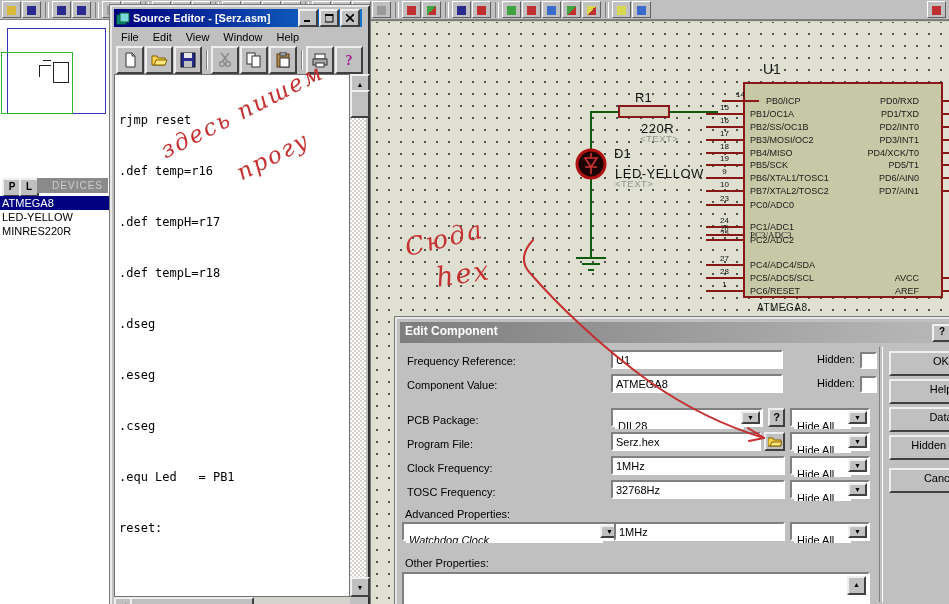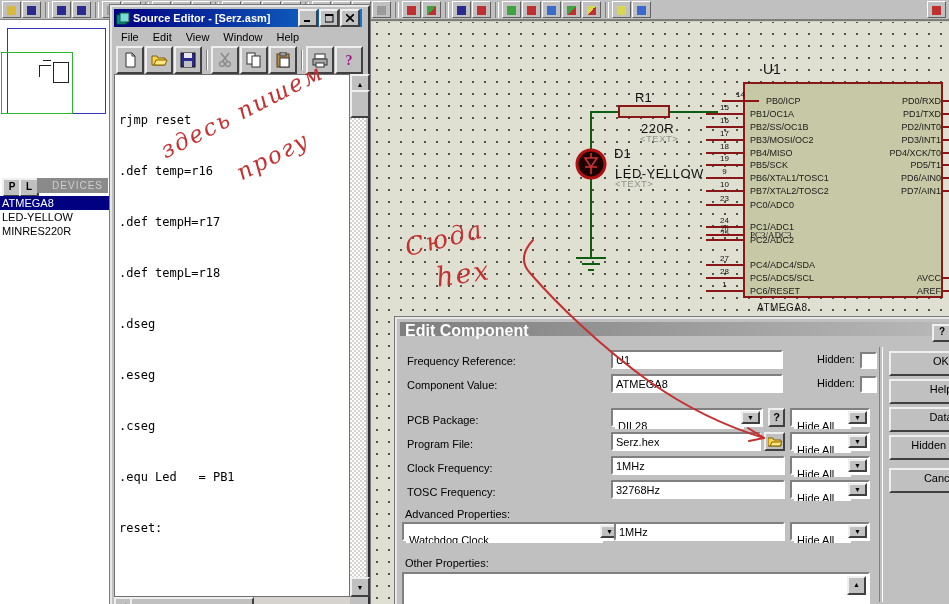--- a/index.html
+++ b/index.html
@@ -47,21 +47,21 @@
   #r1-body{left:252px;top:83px;width:52px;height:13px;background:#d8d2ba;border:2px solid #8a1717;box-sizing:border-box;}
   .ref-label{position:absolute;font-size:13px;color:#111;}
   .val-label{position:absolute;font-size:13px;color:#111;letter-spacing:0.5px;}
   .text-ph{position:absolute;font-size:9.5px;color:#8f958a;letter-spacing:0.5px;}
   #chip{left:377px;top:60px;width:200px;height:216px;background:#c6c8a6;border:2px solid #8a1717;box-sizing:border-box;}
   .pin-row{position:absolute;left:0;width:100%;height:12px;font-size:9px;line-height:12px;color:#1a1a1a;}
   .stub{position:absolute;left:-39px;top:-5px;width:37px;height:10px;border-bottom:2px solid #8a1717;
         text-align:center;font-size:8px;line-height:10px;color:#111;font-weight:normal;}
   .rstub{position:absolute;right:-8px;top:5px;width:8px;height:2px;background:#8a1717;}
   .pl{position:absolute;left:5px;white-space:nowrap;}
-  .pr{position:absolute;right:0;white-space:nowrap;padding-left:24px;}
+  .pr{position:absolute;right:22px;white-space:nowrap;padding-left:24px;}
   #gnd1{left:210px;top:235px;width:30px;height:2px;background:#0e5c0e;}
   #gnd2{left:216px;top:241px;width:18px;height:2px;background:#0e5c0e;}
   #gnd3{left:222px;top:247px;width:6px;height:2px;background:#0e5c0e;}
   
   #editor{left:110px;top:5px;width:256px;height:599px;z-index:6;}
   #ed-title{left:2px;top:2px;width:248px;height:18px;background:linear-gradient(90deg,#000080,#1476cf);
             color:#fff;font-weight:bold;font-size:11px;display:flex;align-items:center;padding:0 2px;box-sizing:border-box;}
   .ttl-btn{width:16px;height:14px;margin-left:1px;display:flex;align-items:center;justify-content:center;flex:none;}
   #ed-menu{left:2px;top:20px;width:248px;height:19px;background:#c0c0c0;display:flex;align-items:center;border-bottom:1px solid #a8a8a8;}
   .menu-item{padding:0 7px;font-size:11px;line-height:18px;}
@@ -79,22 +79,22 @@
   .scr-btn{position:absolute;left:0;width:16px;height:16px;font-size:7px;display:flex;align-items:center;justify-content:center;color:#000;}
   #vthumb{position:absolute;left:0;top:16px;width:16px;height:24px;}
   #hscroll{left:2px;top:590px;width:236px;height:9px;background:#d6d3ce;overflow:hidden;}
   #hthumb{position:absolute;left:16px;top:0;width:120px;height:14px;}
   #hbtn-l{position:absolute;left:0;top:0;width:15px;height:14px;font-size:7px;text-align:center;line-height:13px;}
   
   #ink{left:0;top:0;width:949px;height:604px;z-index:20;pointer-events:none;}
   .ink-note{position:absolute;color:#c53030;font-family:"DejaVu Serif",serif;font-style:italic;white-space:nowrap;transform-origin:left top;}
   
   #dialog{left:395px;top:317px;width:554px;height:287px;z-index:8;overflow:hidden;}
-  #dlg-title{left:3px;top:3px;width:548px;height:14px;background:linear-gradient(90deg,#7e7e7e,#b8b8b8);
-             color:#fff;font-weight:bold;font-size:16px;line-height:18px;padding-left:5px;box-sizing:border-box;}
+  #dlg-title{left:3px;top:3px;width:548px;height:21px;background:linear-gradient(90deg,#7e7e7e,#b8b8b8);
+             color:#fff;font-weight:bold;font-size:12px;line-height:18px;padding-left:5px;box-sizing:border-box;}
   .dlg-label{position:absolute;left:10px;font-size:11px;color:#000;white-space:nowrap;}
   .fld{position:absolute;height:19px;box-sizing:border-box;font-size:11px;}
   .fld input{width:100%;height:100%;border:0;padding:0 3px;font-family:"Liberation Sans",sans-serif;font-size:11px;background:#fff;box-sizing:border-box;}
   .combo-val{position:absolute;left:2px;top:1px;right:17px;bottom:1px;background:#fff;line-height:13px;padding:9px 3px;white-space:nowrap;overflow:hidden;}
   .combo-arrow{position:absolute;right:1px;top:1px;width:15px;bottom:1px;font-size:7px;display:flex;align-items:center;justify-content:center;}
   .chk{position:absolute;width:13px;height:13px;}
   .dlg-btn{position:absolute;left:492px;width:100px;height:21px;font-size:11px;text-align:center;line-height:17px;}
   #dlg-groove{left:482px;top:28px;width:2px;height:255px;border-left:1px solid #808080;border-right:1px solid #ffffff;}
   #other-ta{left:5px;top:253px;width:464px;height:40px;}
   #ta-up{position:absolute;right:2px;top:2px;width:15px;height:15px;font-size:7px;text-align:center;line-height:14px;}
@@ -538,21 +538,21 @@
     <div class="dlg-label" style="top:167px;">TOSC Frequency:</div>
     <div class="fld inset" style="left:214px;top:161px;width:174px;">
       <input value="32768Hz" style="">
     </div>
     <div class="fld inset" style="left:393px;top:161px;width:80px;">
       <span class="combo-val">Hide All</span>
       <span class="combo-arrow btn">▼</span>
     </div>
 
     <div class="dlg-label" style="left:8px;top:189px;">Advanced Properties:</div>
-    <div class="fld inset" style="left:5px;top:203px;width:220px;">
+    <div class="fld inset" style="left:5px;top:203px;width:220px;font-style:italic;">
       <span class="combo-val">Watchdog Clock</span>
       <span class="combo-arrow btn">▼</span>
     </div>
     <div class="fld inset" style="left:217px;top:203px;width:171px;">
       <input value="1MHz" style="">
     </div>
     <div class="fld inset" style="left:393px;top:203px;width:80px;">
       <span class="combo-val">Hide All</span>
       <span class="combo-arrow btn">▼</span>
     </div>

